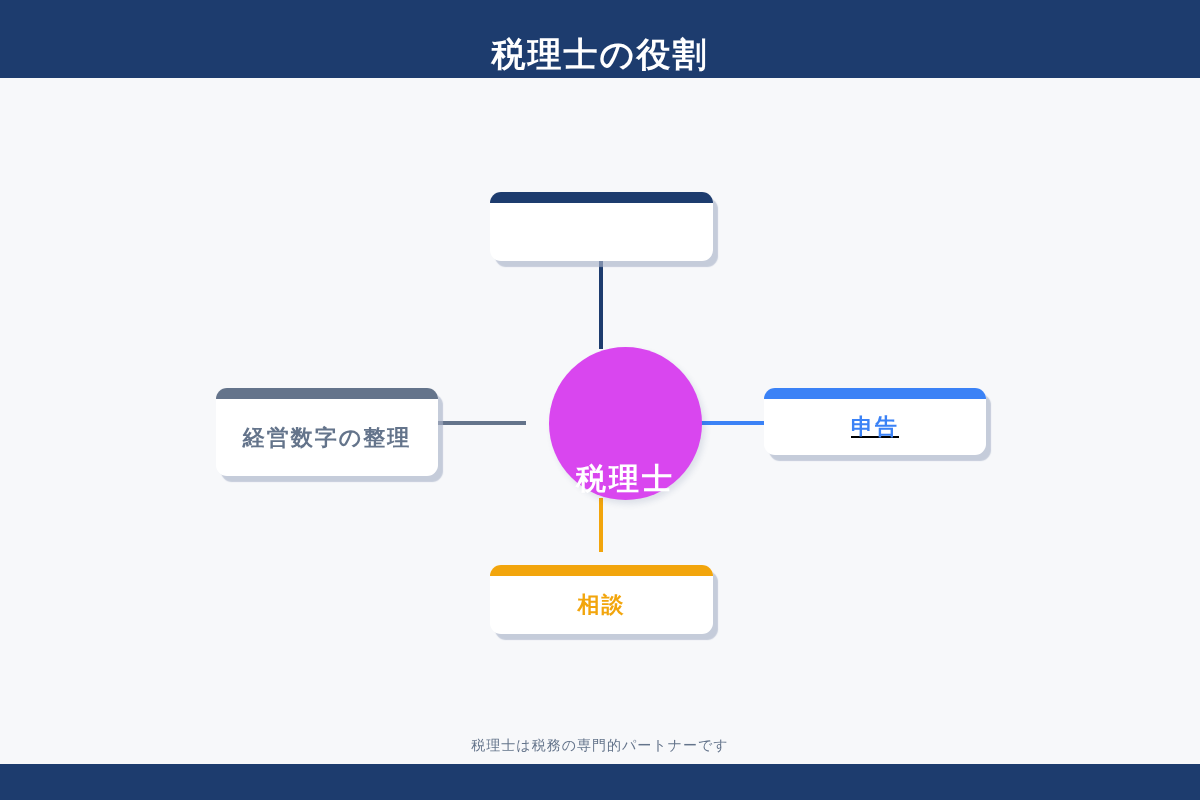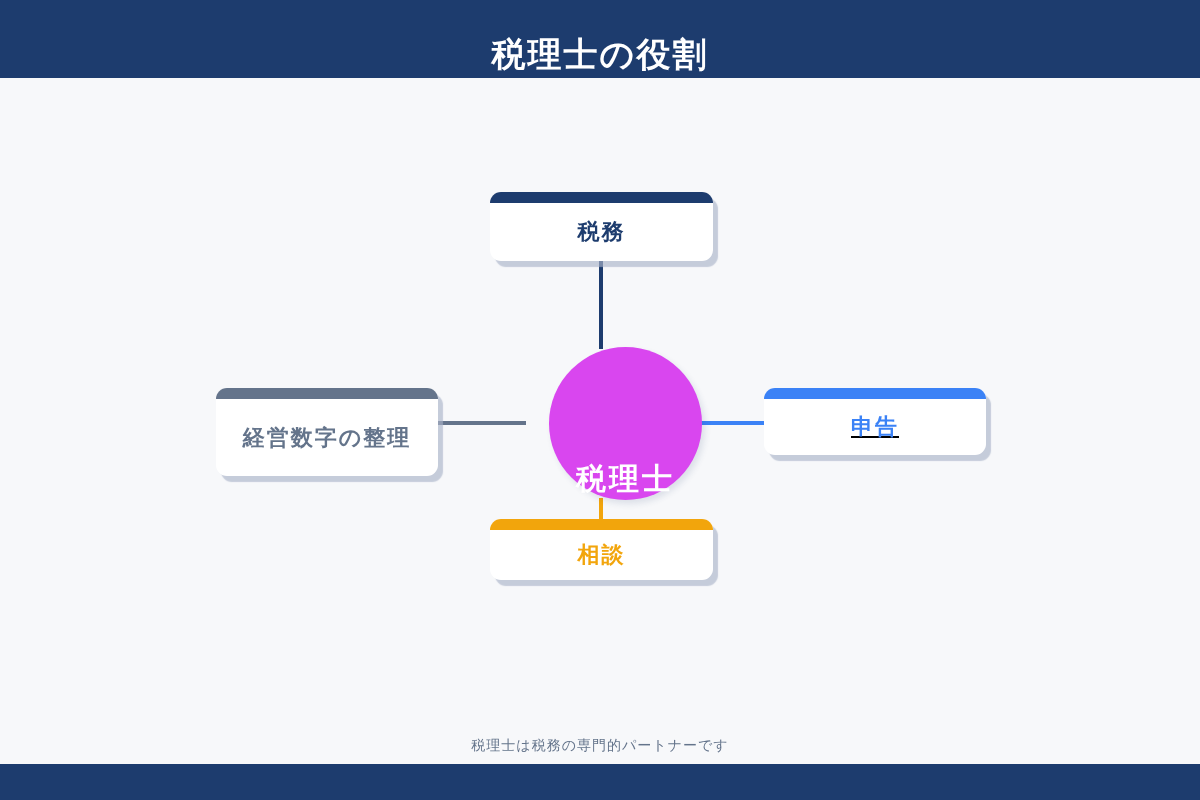--- a/index.html
+++ b/index.html
@@ -54,21 +54,21 @@
     flex: 0 0 auto;
   }
   .node .label {
     flex: 1 1 auto;
     display: flex; align-items: center; justify-content: center;
     font-size: 22px; font-weight: bold; letter-spacing: 2px;
     color: var(--accent, #1d3c6e);
   }
   .node-top    { left: 490px; top: 192px; width: 223px; height: 69px; }
   .node-right  { left: 764px; top: 388px; width: 222px; height: 67px; text-decoration: underline; }
-  .node-bottom { left: 490px; top: 519px; width: 223px; height: 61px; }
+  .node-bottom { left: 490px; top: 565px; width: 223px; height: 69px; }
   .node-left   { left: 216px; top: 388px; width: 222px; height: 88px; }
 
   
   .center-circle {
     position: absolute; left: 549px; top: 347px;
     width: 153px; height: 153px; border-radius: 50%;
     background: #d946ef;
     display: flex; align-items: flex-end; justify-content: center;
     box-shadow: 3px 4px 6px rgba(29, 60, 110, 0.12);
   }
@@ -85,21 +85,20 @@
 
 <main>
 
   <div class="connector v conn-top" style="--accent: #1d3c6e;"></div>
   <div class="connector h conn-right" style="--accent: #3b82f6;"></div>
   <div class="connector v conn-bottom" style="--accent: #f2a50c;"></div>
   <div class="connector h conn-left" style="--accent: #64748b;"></div>
 
   <div class="node node-top" style="--accent: #1d3c6e;">
     <div class="bar"></div>
-    <div class="label">税務</div>
   </div>
 
   <div class="node node-right" style="--accent: #3b82f6;">
     <div class="bar"></div>
     <div class="label">申告</div>
   </div>
 
   <div class="node node-bottom" style="--accent: #f2a50c;">
     <div class="bar"></div>
     <div class="label">相談</div>

